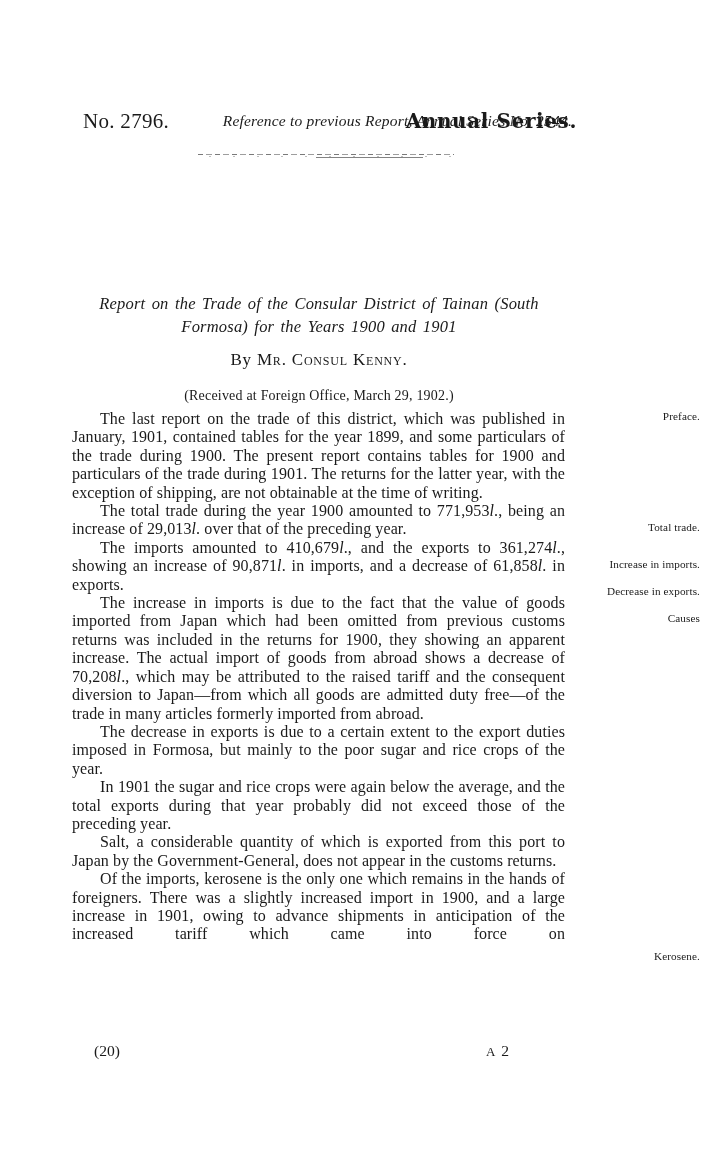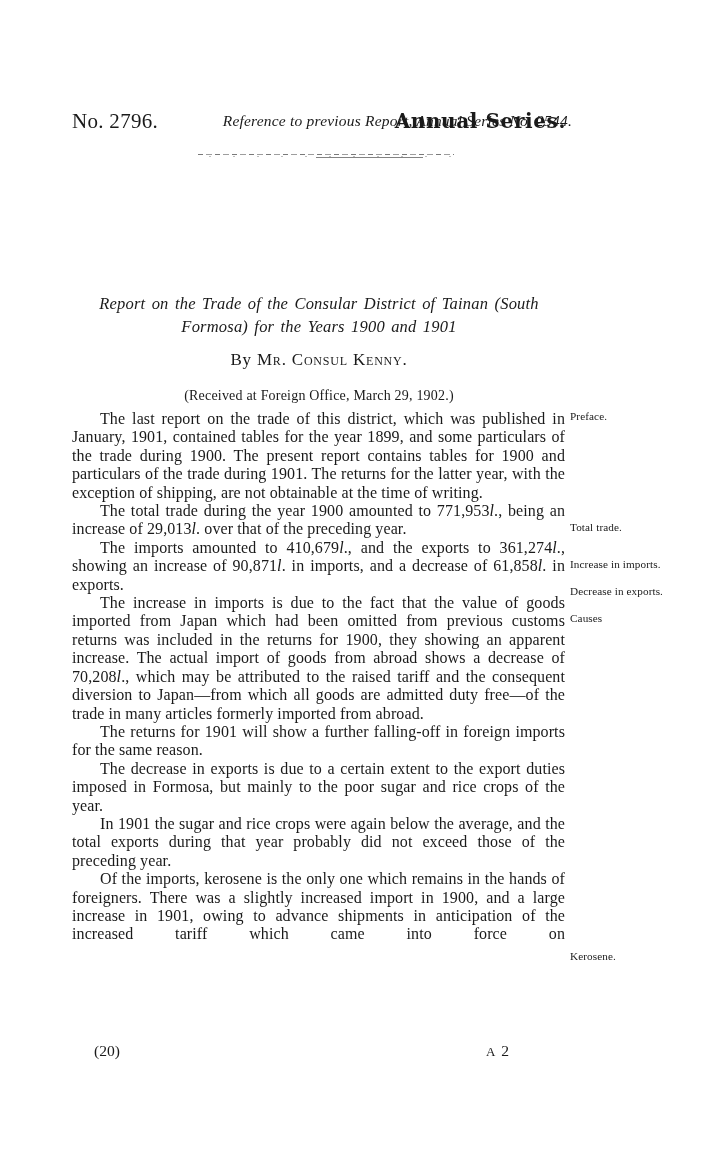--- a/index.html
+++ b/index.html
@@ -15,21 +15,21 @@
     position: relative;
     width: 706px;
     height: 1170px;
     background: #ffffff;
     overflow: hidden;
   }
 
   
   .masthead {
     position: absolute;
-    left: 72px;
+    left: 83px;
     top: 64px;
     width: 494px;
     display: flex;
     align-items: baseline;
     justify-content: space-between;
   }
   .masthead-no {
     font-size: 21px;
     letter-spacing: 0.3px;
   }
@@ -145,21 +145,21 @@
   }
 
   
   .margin-note {
     position: absolute;
     left: 570px;
     width: 130px;
     font-size: 11.2px;
     line-height: 13.4px;
     letter-spacing: 0.1px;
-    text-align: left;
+    text-align: right;
   }
 
   
   .footer {
     position: absolute;
     left: 72px;
     top: 1042px;
     width: 494px;
     display: flex;
     align-items: baseline;
@@ -206,23 +206,23 @@
       <span>Mr. Consul Kenny.</span>
     </div>
     <div class="received">(Received at Foreign Office, March 29, 1902.)</div>
   </div>
 
   <div class="body-col">
     <p class="para">The last report on the trade of this district, which was published in January, 1901, contained tables for the year 1899, and some particulars of the trade during 1900. The present report contains tables for 1900 and particulars of the trade during 1901. The returns for the latter year, with the exception of shipping, are not obtainable at the time of writing.</p>
     <p class="para">The total trade during the year 1900 amounted to 771,953<span class="curr">l</span>., being an increase of 29,013<span class="curr">l</span>. over that of the preceding year.</p>
     <p class="para">The imports amounted to 410,679<span class="curr">l</span>., and the exports to 361,274<span class="curr">l</span>., showing an increase of 90,871<span class="curr">l</span>. in imports, and a decrease of 61,858<span class="curr">l</span>. in exports.</p>
     <p class="para">The increase in imports is due to the fact that the value of goods imported from Japan which had been omitted from previous customs returns was included in the returns for 1900, they showing an apparent increase. The actual import of goods from abroad shows a decrease of 70,208<span class="curr">l</span>., which may be attributed to the raised tariff and the consequent diversion to Japan—from which all goods are admitted duty free—of the trade in many articles formerly imported from abroad.</p>
-    <p class="para">The returns for 1901 will show a further falling-off in foreign imports for the same reason.</p>
     <p class="para">The decrease in exports is due to a certain extent to the export duties imposed in Formosa, but mainly to the poor sugar and rice crops of the year.</p>
     <p class="para">In 1901 the sugar and rice crops were again below the average, and the total exports during that year probably did not exceed those of the preceding year.</p>
+    <p class="para">Salt, a considerable quantity of which is exported from this port to Japan by the Government-General, does not appear in the customs returns.</p>
     <p class="para last-full">Of the imports, kerosene is the only one which remains in the hands of foreigners. There was a slightly increased import in 1900, and a large increase in 1901, owing to advance shipments in anticipation of the increased tariff which came into force on</p>
   </div>
 
   <div class="margin-note" style="top:410px">Preface.</div>
   <div class="margin-note" style="top:521px">Total trade.</div>
   <div class="margin-note" style="top:558px">Increase in imports.</div>
   <div class="margin-note" style="top:585px">Decrease in exports.</div>
   <div class="margin-note" style="top:612px">Causes</div>
   <div class="margin-note" style="top:950px">Kerosene.</div>
 

